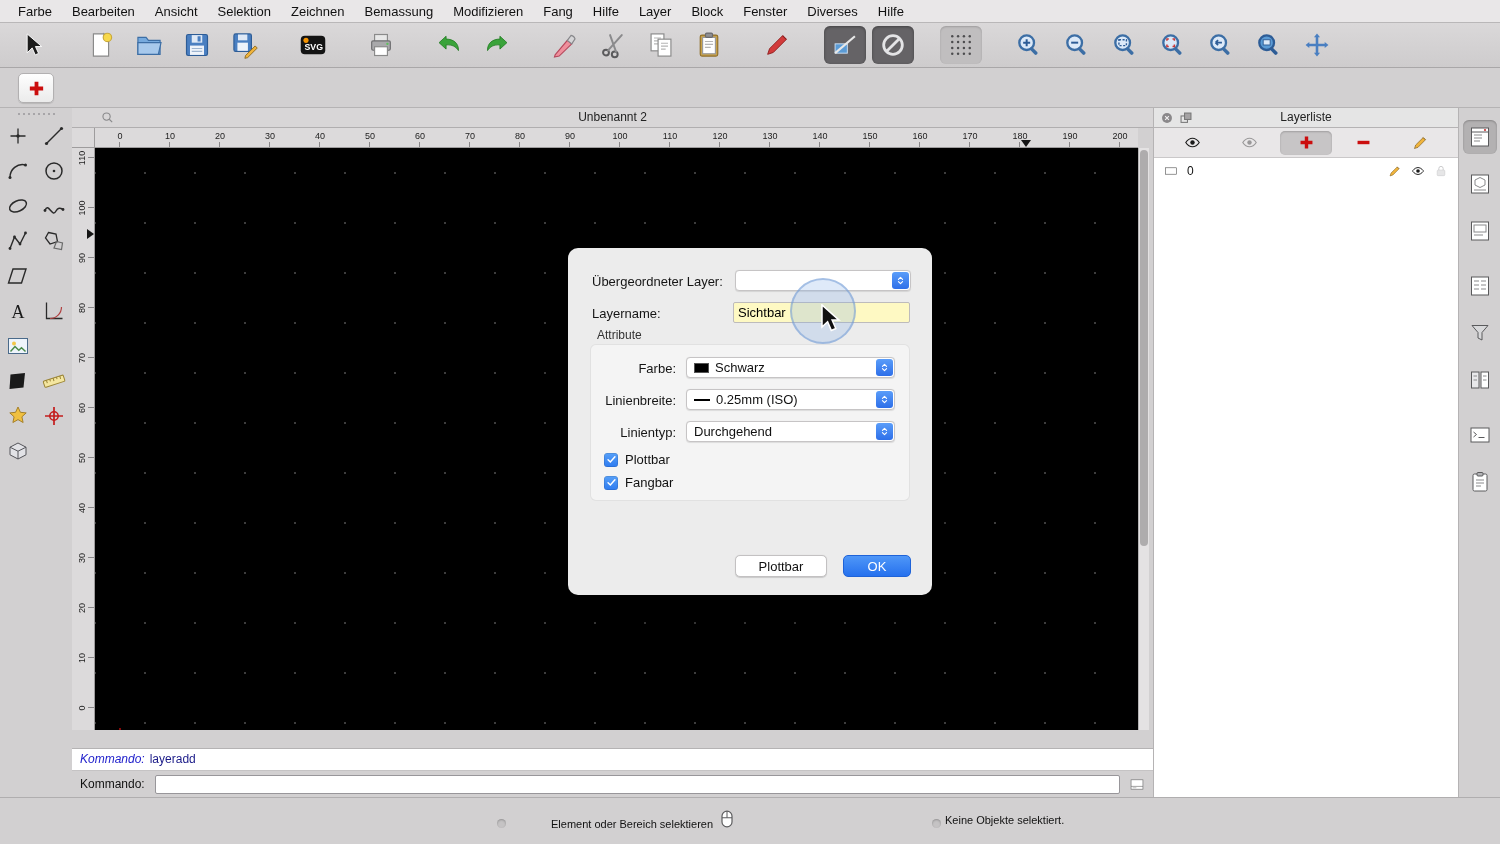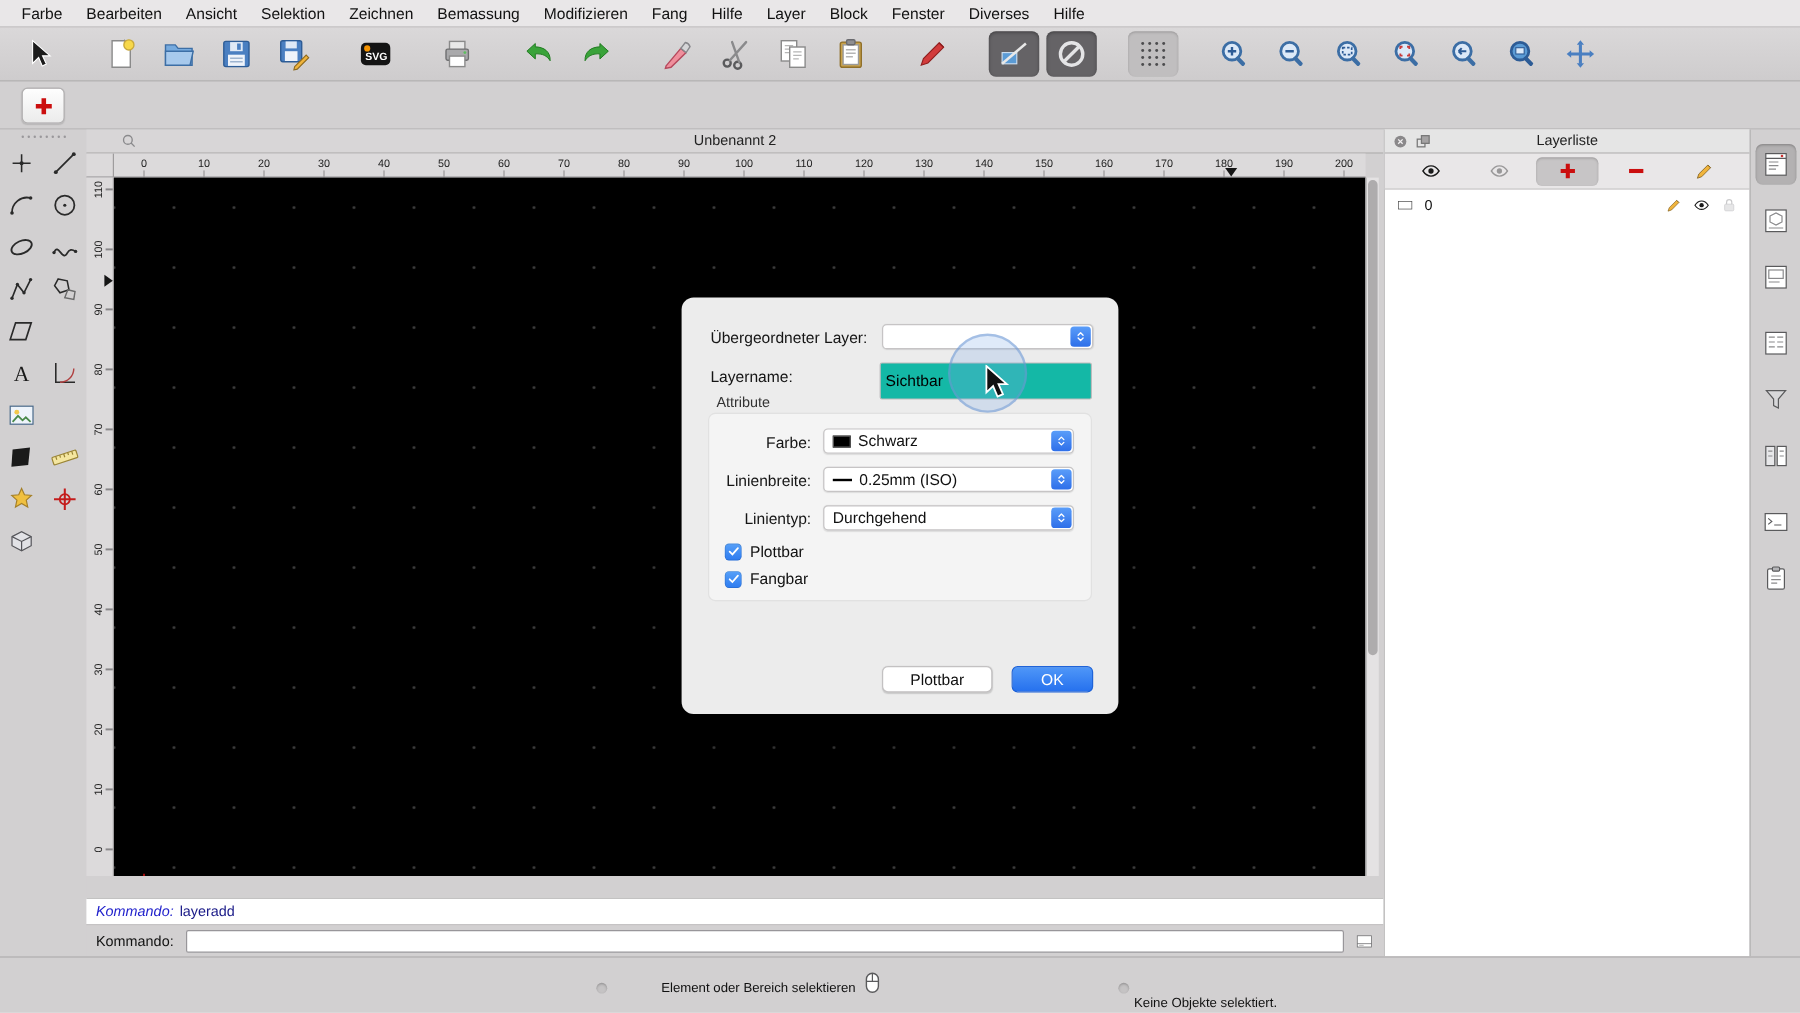--- a/index.html
+++ b/index.html
@@ -114,21 +114,21 @@
               align-items:center; justify-content:center; }
   .dock-btn svg { width:24px; height:24px; }
   .dock-btn.active { background:#b3b1b2; box-shadow:inset 0 1px 2px rgba(0,0,0,.25); }
   .dock-btn.gap { margin-top:8px; }
 
   
   .statusbar { position:absolute; left:0; top:797px; width:1500px; height:47px; background:#d2d0d1;
                border-top:1px solid #b0aeaf; font-size:11px; }
   .sb-coords { position:absolute; top:6px; line-height:19px; white-space:pre; }
   .sb-hint { position:absolute; left:551px; top:20px; }
-  .sb-selection { position:absolute; left:945px; top:32px;text-align:center; }
+  .sb-selection { position:absolute; left:945px; top:16px;text-align:center; }
   .sb-mouse { position:absolute; left:717px; top:7px; width:20px; height:30px; }
   .sb-mouse svg { width:20px; height:28px; }
   .sb-dot { position:absolute; top:21px; width:9px; height:9px; border-radius:50%; background:#c5c3c4;
             box-shadow:inset 0 1px 2px rgba(0,0,0,.25); }
 
   
   .dialog { position:absolute; left:568px; top:248px; width:364px; height:347px; background:#ececec;
             border-radius:10px; box-shadow:0 18px 50px rgba(0,0,0,.45), 0 0 0 1px rgba(0,0,0,.14);
             font-size:13px; z-index:50; }
   .dlg-label { position:absolute; font-size:13px; color:#151515; white-space:nowrap; }
@@ -146,21 +146,21 @@
   .dd-color  { left:118px; top:109px; width:209px; }
   .dd-lw     { left:118px; top:141px; width:209px; }
   .dd-lt     { left:118px; top:173px; width:209px; }
   .dd-text { white-space:nowrap; overflow:hidden; }
   .dd-cap { position:absolute; right:1px; top:1px; bottom:1px; width:17px;
             background:linear-gradient(#5a9df9,#2e6fe9); border-radius:3px;
             display:flex; align-items:center; justify-content:center; }
   .dd-cap svg { width:11px; height:13px; }
   .swatch-black { width:15px; height:10px; background:#000; border:1px solid #555; margin-right:6px; flex:none; }
   .line-swatch { width:16px; height:0; border-top:2px solid #000; margin-right:6px; flex:none; }
-  .textfield { position:absolute; height:31px; background:#14b8a6; border:1px solid #bdbbbc; border-radius:2px;
+  .textfield { position:absolute; height:21px; background:#fef9c3; border:1px solid #bdbbbc; border-radius:2px;
                font-family:inherit; font-size:13px; padding:0 4px; }
   .tf-name { left:165px; top:54px; width:177px; }
   .cb { position:absolute; display:flex; align-items:center; gap:7px; font-size:13px; }
   .cb-plot { left:36px; top:204px; } .cb-snap { left:36px; top:227px; }
   .cb .box { width:14px; height:14px; border-radius:3.5px; background:linear-gradient(#57a0f8,#2d7bf0);
              box-shadow:inset 0 0 0 .5px rgba(0,0,0,.2); display:flex; align-items:center; justify-content:center; flex:none; }
   .cb .box svg { width:11px; height:11px; }
   .btn { position:absolute; height:22px; border-radius:5px; font-size:13px; text-align:center; line-height:21px; }
   .btn-cancel { left:167px; top:307px; width:92px; background:#fff; border:1px solid #c3c1c2;
                 box-shadow:0 .5px 1px rgba(0,0,0,.15); }

